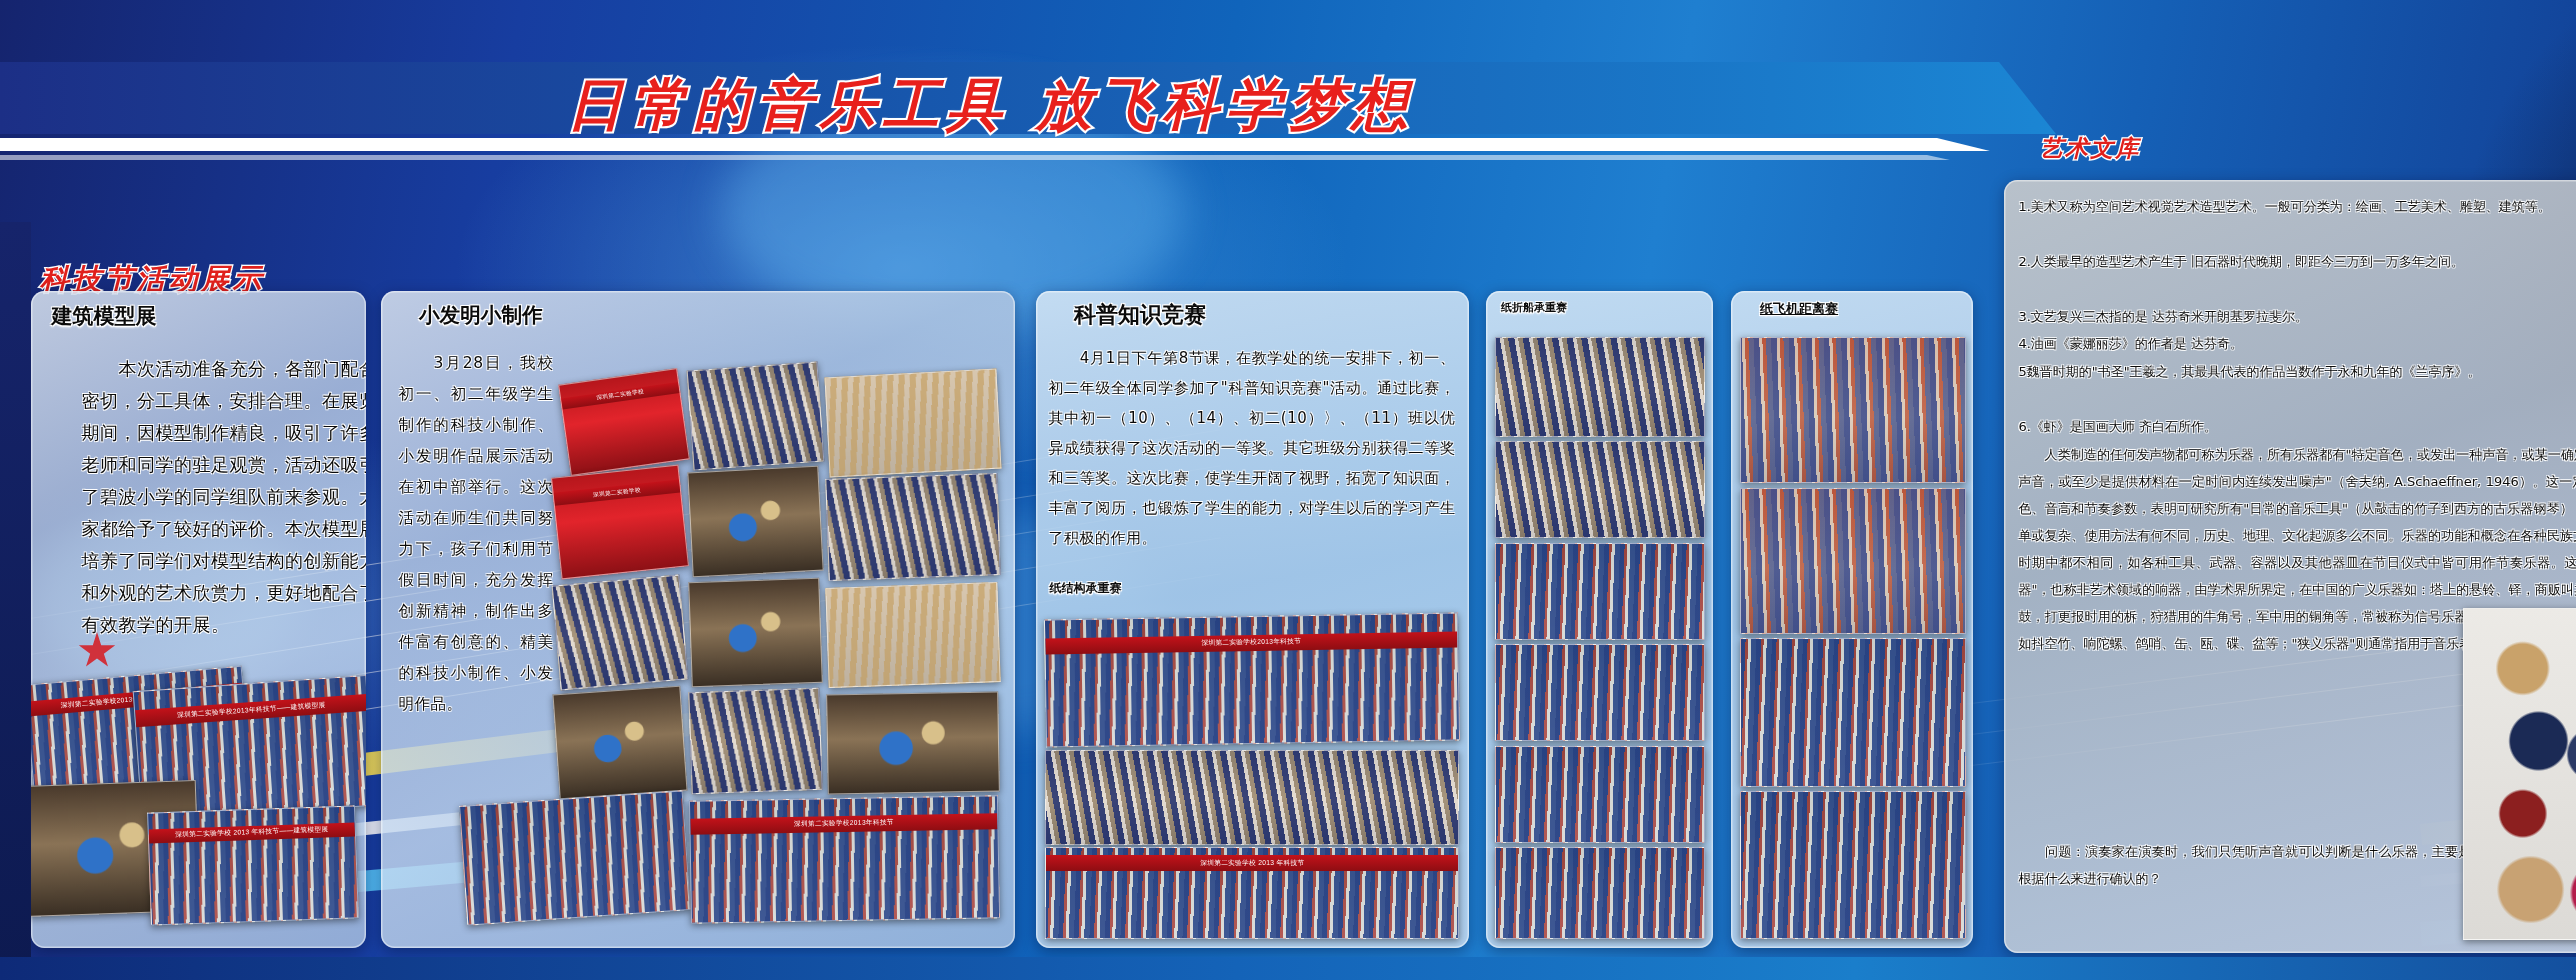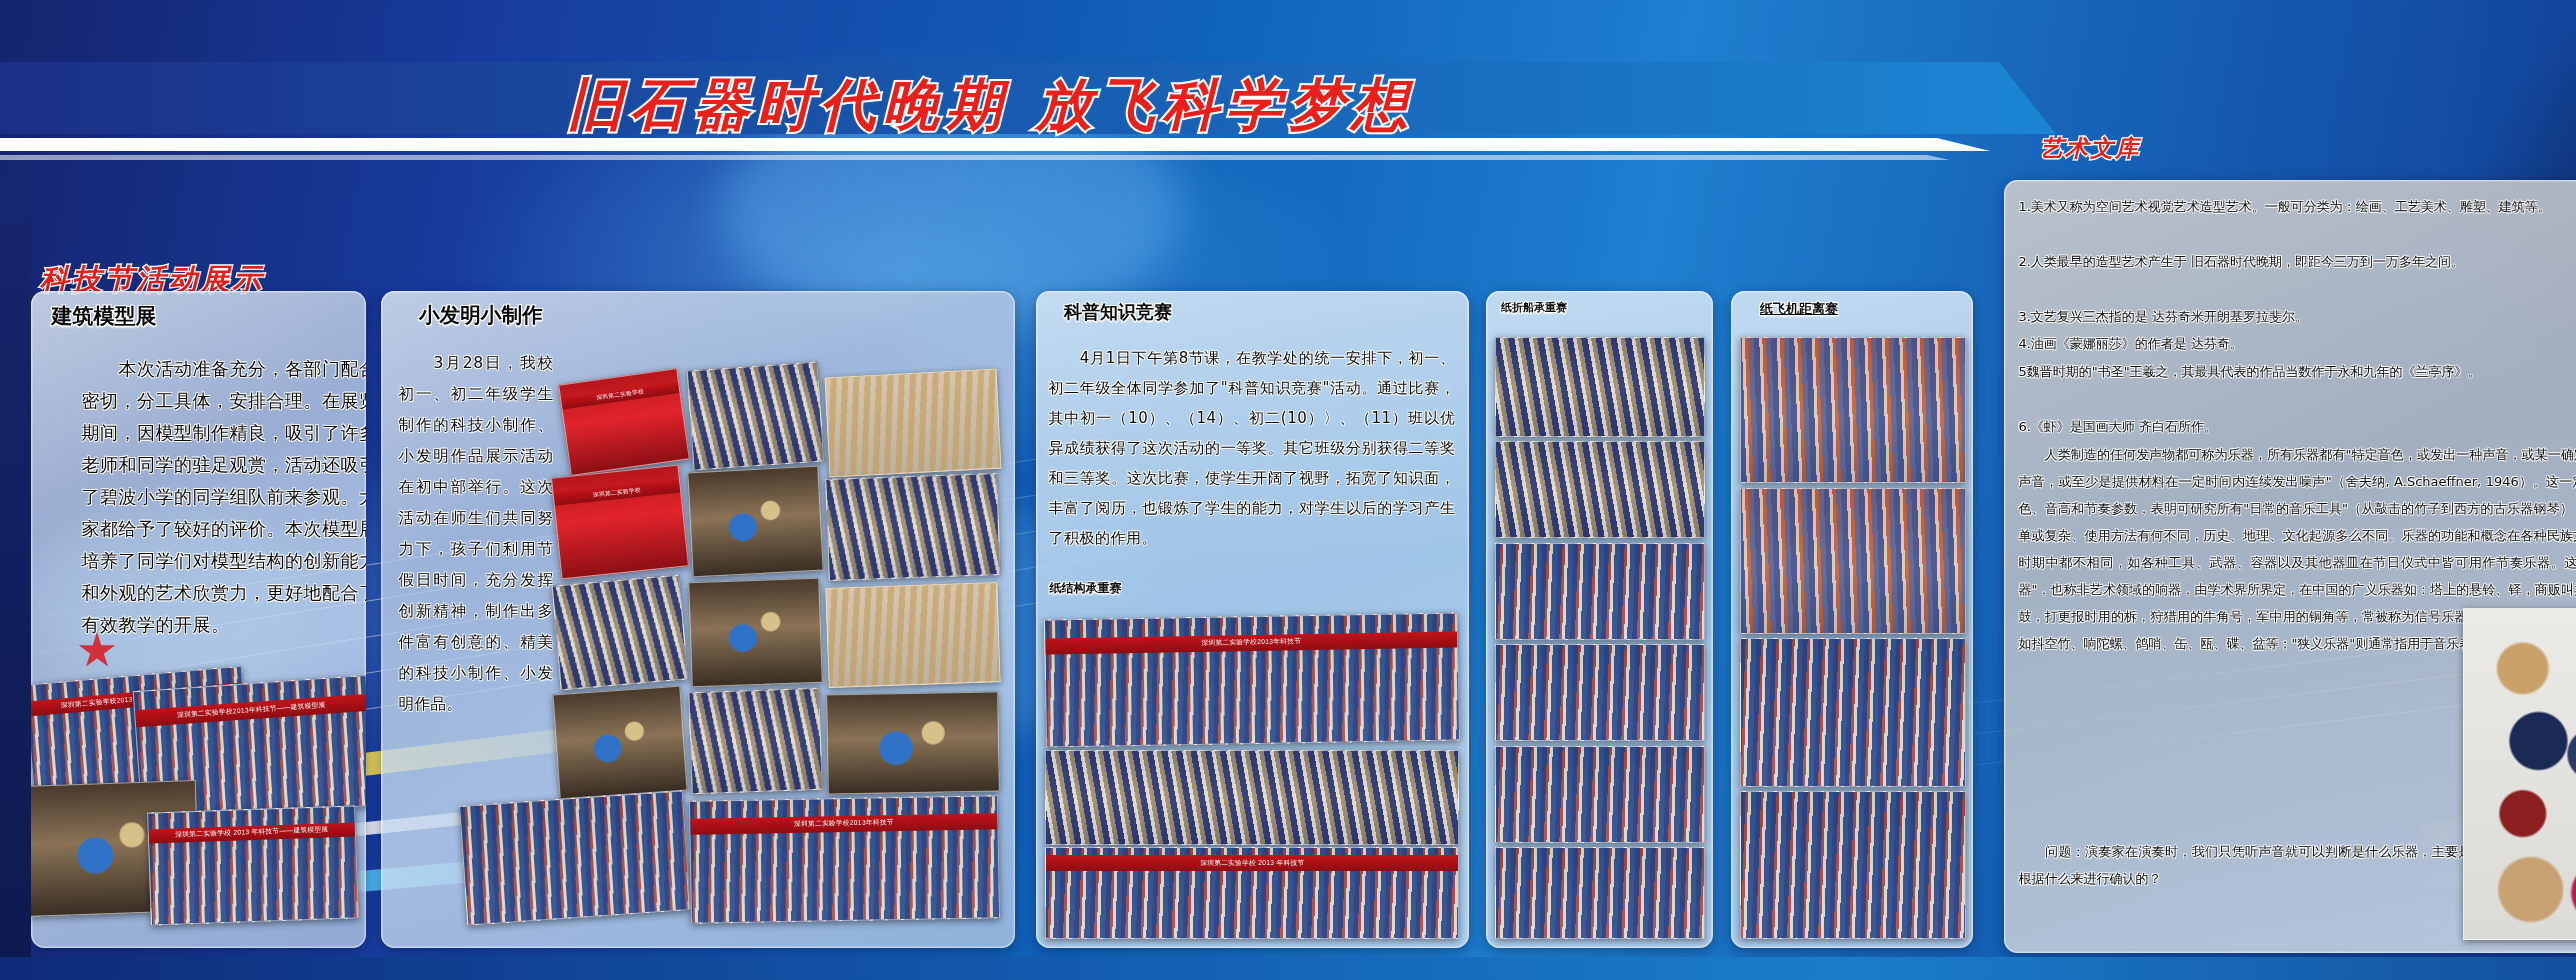--- a/index.html
+++ b/index.html
@@ -113,21 +113,21 @@
     <div class="ribbon" style="left:-52px;top:866px;width:824px;height:13.4px;background:linear-gradient(90deg,rgba(255,255,255,0),rgba(255,255,255,.9),rgba(255,255,255,.15));transform:rotate(-6deg);"></div>
     <div class="ribbon" style="left:-52px;top:907px;width:876px;height:20.6px;background:linear-gradient(90deg,rgba(90,200,255,0),rgba(90,205,255,.85),rgba(150,225,255,.2));transform:rotate(-5deg);"></div>
     <div class="ribbon" style="left:2421px;top:824px;width:721px;height:20.6px;background:linear-gradient(90deg,rgba(255,228,80,.1),rgba(255,228,80,.9));transform:rotate(-6deg);"></div>
     <div class="ribbon" style="left:2421px;top:876px;width:721px;height:11.3px;background:linear-gradient(90deg,rgba(255,255,255,.05),rgba(255,255,255,.9));transform:rotate(-5deg);"></div>
     <div class="ribbon" style="left:2421px;top:922px;width:721px;height:24px;background:linear-gradient(90deg,rgba(70,190,255,.1),rgba(70,200,255,.9));transform:rotate(-4deg);"></div>
   </div>
 
   <div class="title-band"></div>
   <div class="title-rule"></div>
   <div class="title-rule2"></div>
-  <div class="main-title">旧石器时代晚期   放飞科学梦想</div>
+  <div class="main-title">日常的音乐工具   放飞科学梦想</div>
 
   <div class="script-head" id="h-festival">科技节活动展示</div>
   <div class="script-head" id="h-art">艺术文库</div>
 
   <div class="panel" style="left:31px;top:291px;width:335px;height:657px;">
     <div class="p-title" style="position:absolute;left:20.6px;top:11.3px;font-size:21px;">建筑模型展</div>
     <div class="p-body" style="position:absolute;left:18.5px;top:62px;width:296px;font-size:18px;line-height:32px;letter-spacing:0.5px;margin-left:32px;">　　本次活动准备充分，各部门配合密切，分工具体，安排合理。在展览期间，因模型制作精良，吸引了许多老师和同学的驻足观赏，活动还吸引了碧波小学的同学组队前来参观。大家都给予了较好的评价。本次模型展培养了同学们对模型结构的创新能力和外观的艺术欣赏力，更好地配合了有效教学的开展。</div>
 
     <div style="position:absolute;left:47px;top:341px;width:38px;height:38px;background:#d0313b;clip-path:polygon(50% 0%,61% 35%,98% 35%,68% 57%,79% 91%,50% 70%,21% 91%,32% 57%,2% 35%,39% 35%);"></div>
 
@@ -167,21 +167,21 @@
     <div class="photo desk" style="left:309px;top:399px;width:129px;height:100px;transform:rotate(-2deg);"></div>
     <div class="photo model" style="left:446px;top:402px;width:170px;height:98px;transform:rotate(-1deg);"></div>
 
     <div class="photo crowd" style="left:82px;top:507px;width:222px;height:118px;transform:rotate(-4deg);"></div>
     <div class="photo crowd" style="left:309px;top:507px;width:307px;height:121px;transform:rotate(-1deg);">
       <div class="ph-cap">深圳第二实验学校2013年科技节</div>
     </div>
   </div>
 
   <div class="panel sky" style="left:1036px;top:291px;width:433px;height:657px;">
-    <div class="p-title" style="position:absolute;left:20px;top:9.3px;font-size:18px;padding-left:8px;">科普知识竞赛</div>
+    <div class="p-title" style="position:absolute;left:30px;top:9.3px;font-size:22px;padding-left:8px;">科普知识竞赛</div>
     <div class="p-body" style="position:absolute;left:12.4px;top:52px;width:407px;font-size:15px;line-height:30px;letter-spacing:0.5px;">　　4月1日下午第8节课，在教学处的统一安排下，初一、初二年级全体同学参加了"科普知识竞赛"活动。通过比赛，其中初一（10）、（14）、初二(10）〉、（11）班以优异成绩获得了这次活动的一等奖。其它班级分别获得二等奖和三等奖。这次比赛，使学生开阔了视野，拓宽了知识面，丰富了阅历，也锻炼了学生的能力，对学生以后的学习产生了积极的作用。</div>
     <div class="p-title" style="position:absolute;left:13.4px;top:289px;font-size:12px;">纸结构承重赛</div>
     <div class="photo crowd" style="left:9.3px;top:325px;width:412px;height:126px;transform:rotate(-1deg);">
       <div class="ph-cap">深圳第二实验学校2013年科技节</div>
     </div>
     <div class="photo desk" style="left:9.3px;top:459px;width:412px;height:93px;"></div>
     <div class="photo crowd" style="left:9.3px;top:556px;width:412px;height:90px;">
       <div class="ph-cap" style="top:8%;height:18%;">深圳第二实验学校 2013 年科技节</div>
     </div>
   </div>

